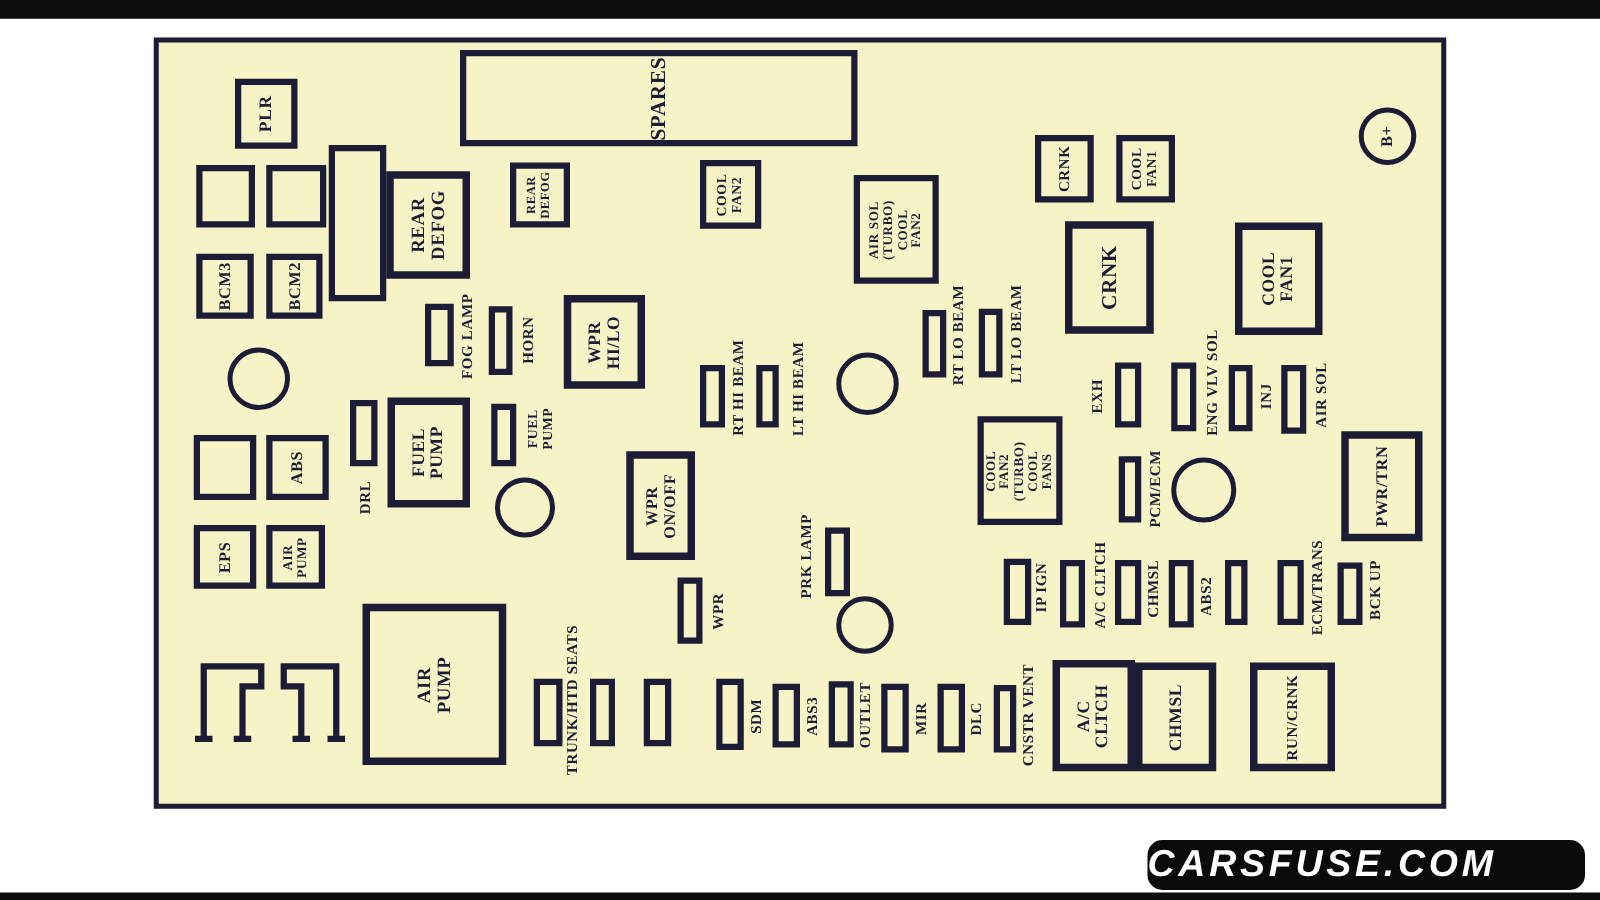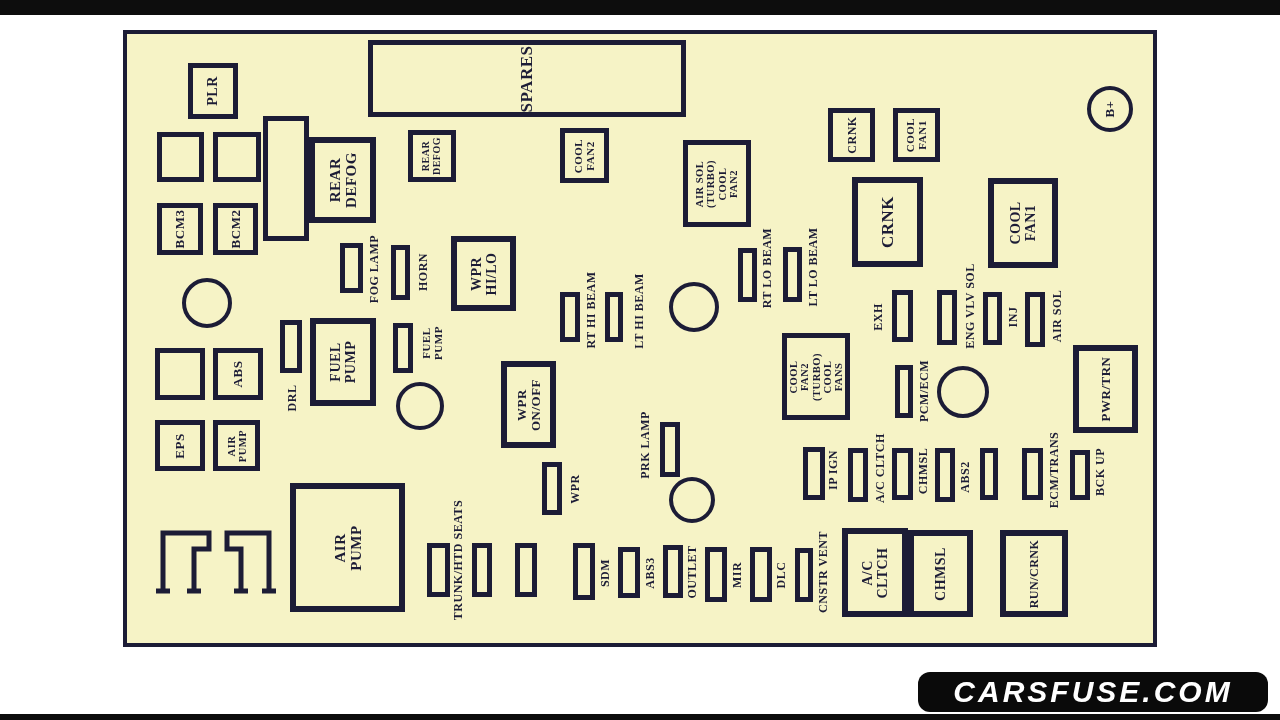--- a/index.html
+++ b/index.html
@@ -10,21 +10,21 @@
   #edge-bar-bottom{bottom:0;height:6px;}
   #panel{position:absolute;box-sizing:border-box;}
   .box{position:absolute;box-sizing:border-box;border-style:solid;background:transparent;}
   .circle{position:absolute;box-sizing:border-box;border:4px solid #1c1c36;border-radius:50%;}
   .ilabel{position:absolute;left:50%;top:50%;transform:translate(-50%,-50%) rotate(-90deg);
           white-space:pre-line;text-align:center;font-weight:bold;line-height:1.08;
           letter-spacing:.5px;}
   .slabel{position:absolute;transform:translate(-50%,-50%) rotate(-90deg);white-space:pre-line;
           text-align:center;font-weight:bold;line-height:1.05;letter-spacing:.5px;}
   #shape-layer{position:absolute;left:0;top:0;pointer-events:none;}
-  #watermark{position:absolute;display:flex;align-items:center;justify-content:center;
+  #watermark{position:absolute;display:flex;align-items:center;justify-content:flex-start;
              border-radius:12px;font-family:"Liberation Sans","DejaVu Sans",sans-serif;
              font-weight:bold;font-style:italic;letter-spacing:3px;}
 </style>
 </head>
 <body>
 
 <div id="screen" style="background: rgb(255, 255, 255);">
   <div id="edge-bar-top" style="background: rgb(13, 13, 13);"></div>
   <div id="panel" style="left: 123px; top: 30px; width: 1034px; height: 617px; border: 4px solid rgb(28, 28, 54); background: rgb(246, 243, 198);"></div>
   <div id="diagram" style="position:absolute;left:0;top:0;width:1280px;height:720px;">

